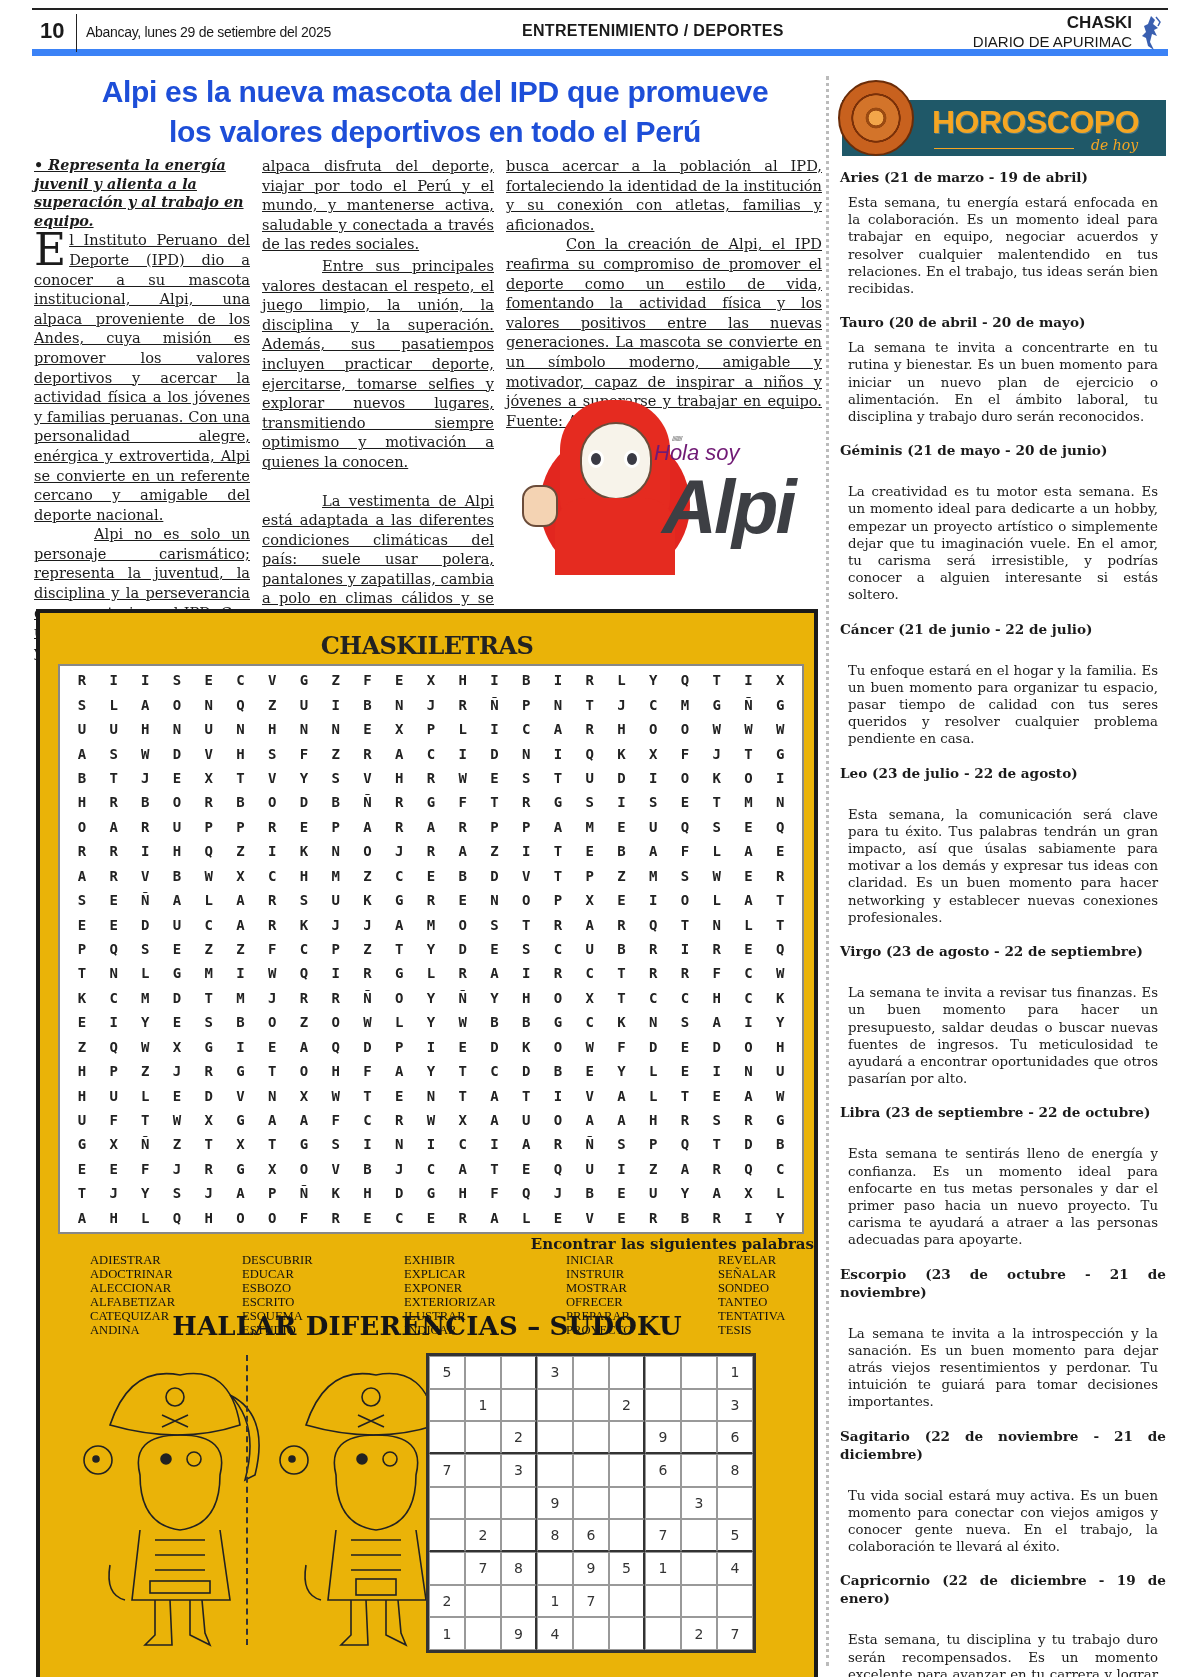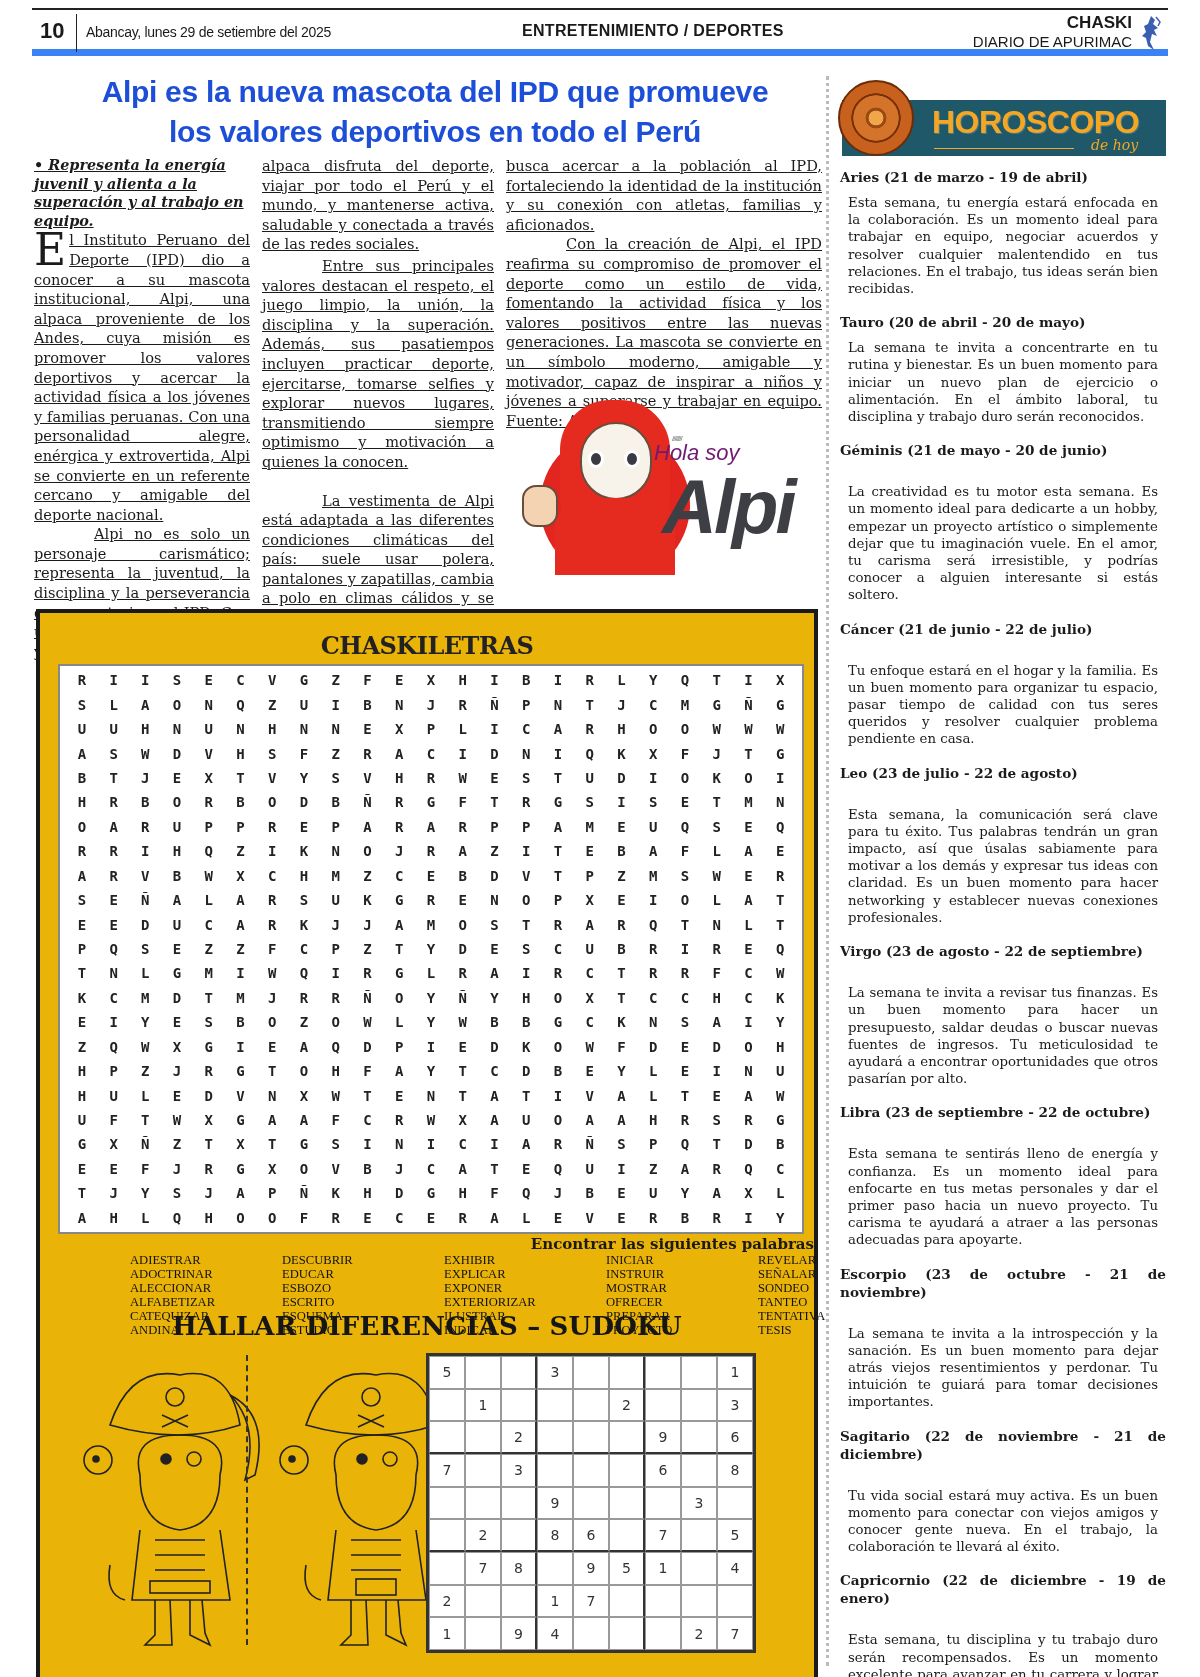--- a/index.html
+++ b/index.html
@@ -58,21 +58,21 @@
   .sign + .sign { margin-top: 16px; }
 
   
   .puzzle { position: absolute; left: 36px; top: 609px; width: 782px; height: 1132px; border: 4px solid #1a1a1a; background: #eab308; }
   .puz-title { position: absolute; left: 0; width: 100%; top: 18px; text-align: center; font: bold 24px "DejaVu Serif", serif; letter-spacing: -0.5px; color: #222; }
   .grid { position: absolute; left: 18px; top: 51px; width: 746px; height: 570px; border: 2px solid #888; background: #fff;
     display: grid; grid-template-columns: repeat(23, 1fr); grid-template-rows: repeat(23, 1fr); align-items: center; justify-items: center;
     font: bold 14px "DejaVu Sans Mono", monospace; color: #222; padding: 2px 6px; }
   .words-title { position: absolute; left: 0; width: 100%; top: 622px; text-align: right; font: bold 15px "DejaVu Serif", serif; }
   .words { position: absolute; left: 50px; top: 640px; width: 700px; display: grid; grid-template-columns: 140px 150px 150px 140px 120px; column-gap: 12px;
-    font: 12.6px/14px "Liberation Serif", serif; color: #111; margin-left: 40px; }
+    font: 12.6px/14px "Liberation Serif", serif; color: #111; }
   .words div { white-space: nowrap; }
   .diff-title { position: absolute; left: 0; width: 100%; top: 698px; text-align: center; font: bold 26px "DejaVu Serif", serif; letter-spacing: 0.2px; color: #161616; }
 
   .pirates { position: absolute; left: 30px; top: 742px; width: 380px; height: 300px; }
   .dash-line { position: absolute; left: 206px; top: 742px; height: 290px; border-left: 2px dashed #333; }
 
   .sudoku { position: absolute; left: 386px; top: 740px; width: 330px; height: 300px; border: 3px solid #333;
     display: grid; grid-template-columns: repeat(9, 1fr); grid-template-rows: repeat(9, 1fr); background: #fff; }
   .sudoku div { border: 1px solid #999; display: flex; align-items: center; justify-content: center; font: 14px "DejaVu Sans", sans-serif; color: #333; }
   .sudoku .bR { border-right: 2px solid #333; }

